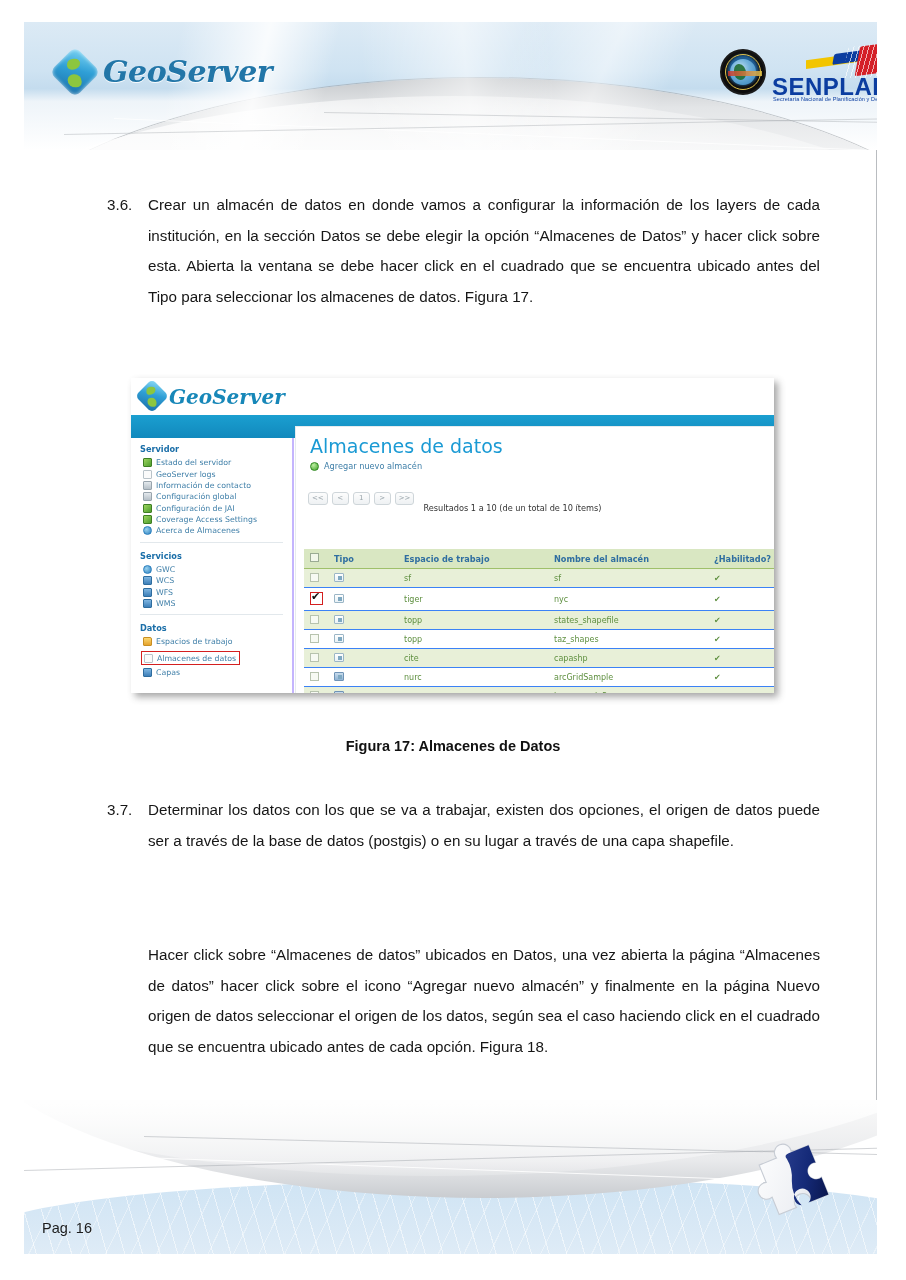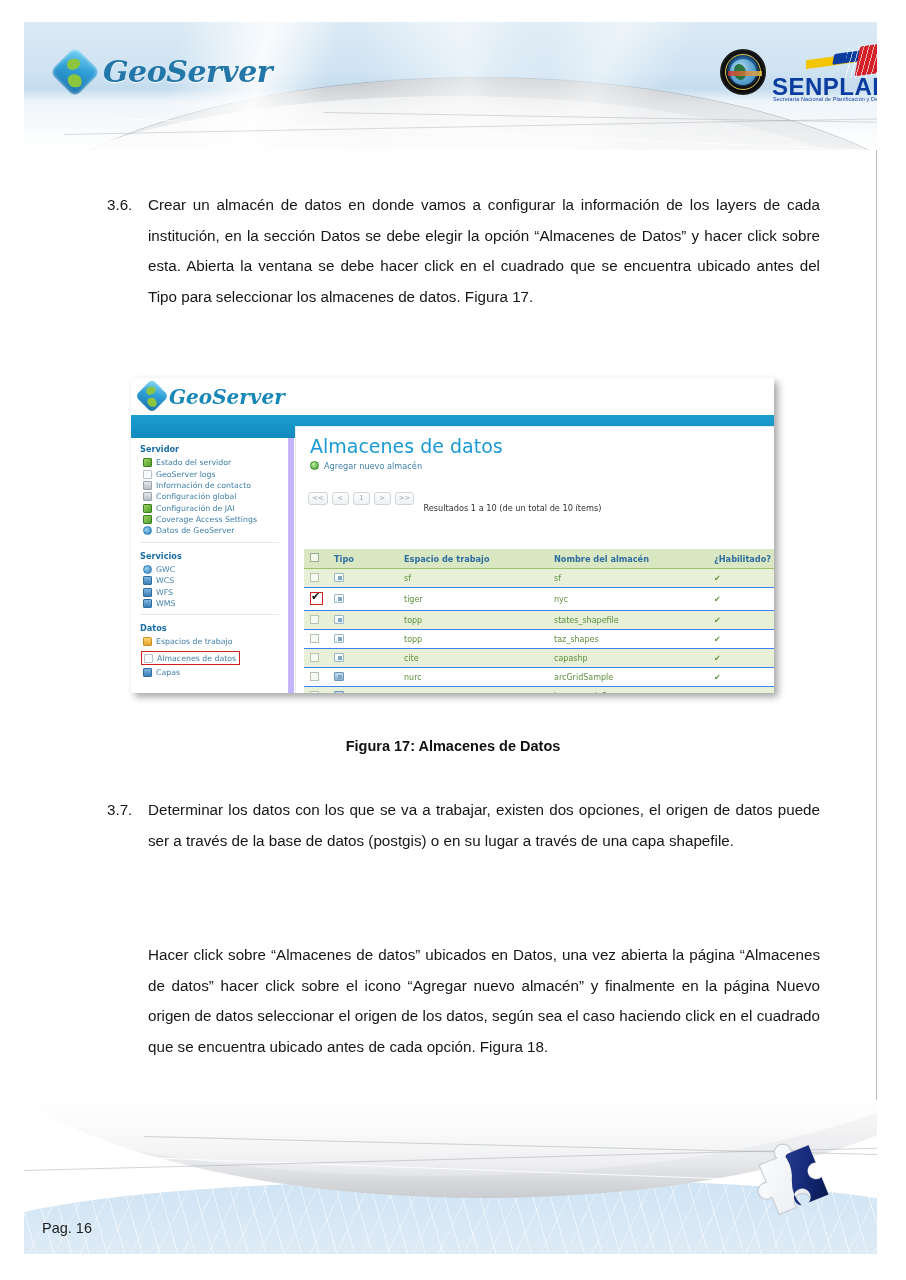--- a/index.html
+++ b/index.html
@@ -191,21 +191,21 @@
     font-family:"DejaVu Serif", serif; font-style:italic; font-weight:bold;
     font-size:20px; color:#1787b8;
   }
   #fig-bluebar{
     position:absolute; left:0; top:37px; width:100%; height:23px;
     background:linear-gradient(180deg,#1b9fd0 0%, #1189bd 100%);
   }
   #fig-sidebar{
     position:absolute; left:0; top:60px; width:163px; bottom:0;
     background:#ffffff;
-    border-right:6px solid #c4b5fd;
+    border-right:2px solid #c4b5fd;
   }
   .side-group-title{
     font-size:8.2px; font-weight:bold; color:#1a6ea8;
     padding:6px 0 3px 9px;
   }
   .side-item{
     display:flex; align-items:center; gap:4px;
     padding:1.2px 0 1.2px 12px;
     font-size:7.8px; color:#3f7fa8;
     white-space:nowrap;
@@ -230,21 +230,21 @@
     position:absolute; left:164px; top:48px; right:0; bottom:0;
     background:#fff;
     border-left:1px solid #e6ebee;
     border-top:1px solid #e6ebee;
   }
   #fig-title{
     font-size:19px; color:#1a9ad4; padding:8px 0 2px 14px; font-weight:normal;
   }
   #fig-desc{ font-size:8.2px; color:#333; padding:2px 0 0 14px; }
   .fig-action{
-    display:flex; align-items:center; gap:5px;
+    display:flex; align-items:flex-end; gap:5px;
     padding:1.5px 0 1.5px 14px; font-size:8.2px; color:#3f7fa8;
   }
   .fig-action .dot{
     width:9px;height:9px;border-radius:50%;flex:0 0 9px;
     background:radial-gradient(circle at 35% 30%,#bdf0a2,#3fa02a);
     border:1px solid #2f8a1f;
   }
   .fig-action .dot.red{
     background:radial-gradient(circle at 35% 30%,#ffb0ab,#e0584f);
     border-color:#c6443c;
@@ -439,21 +439,21 @@
       <div class="side-item">
         <span class="ico img"></span>
         <span>Configuración de JAI</span>
       </div>
       <div class="side-item">
         <span class="ico img"></span>
         <span>Coverage Access Settings</span>
       </div>
       <div class="side-item">
         <span class="ico globe"></span>
-        <span>Datos de GeoServer</span>
+        <span>Acerca de Almacenes</span>
       </div>
 
       <div class="side-sep"></div>
 
       <div class="side-group-title">Servicios</div>
       <div class="side-item">
         <span class="ico globe"></span>
         <span>GWC</span>
       </div>
       <div class="side-item">

